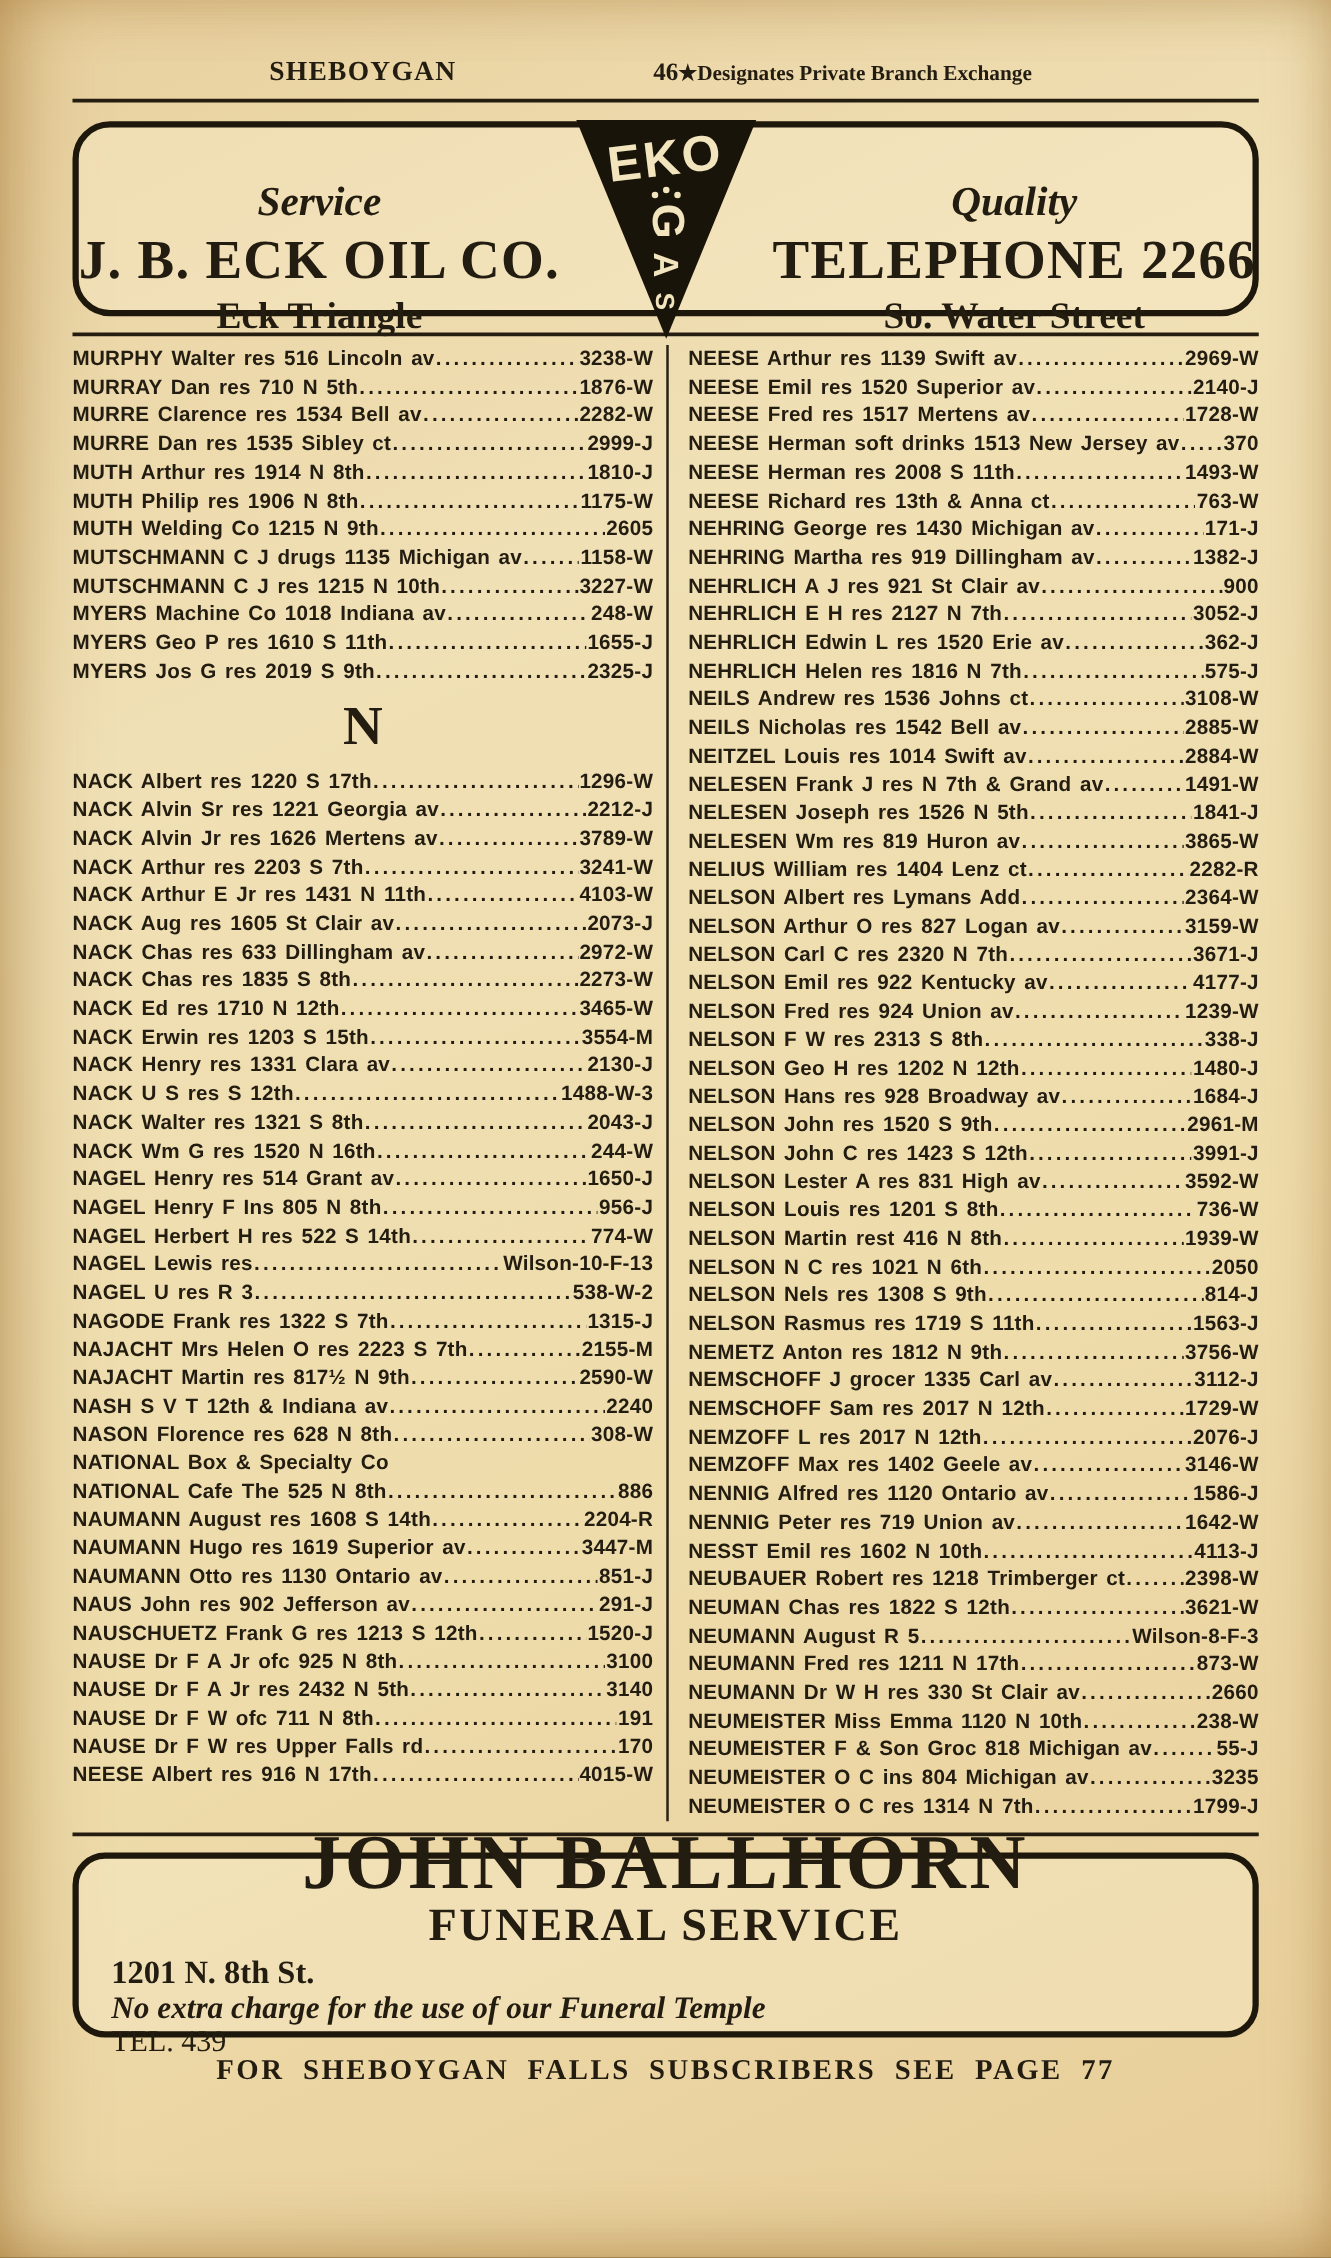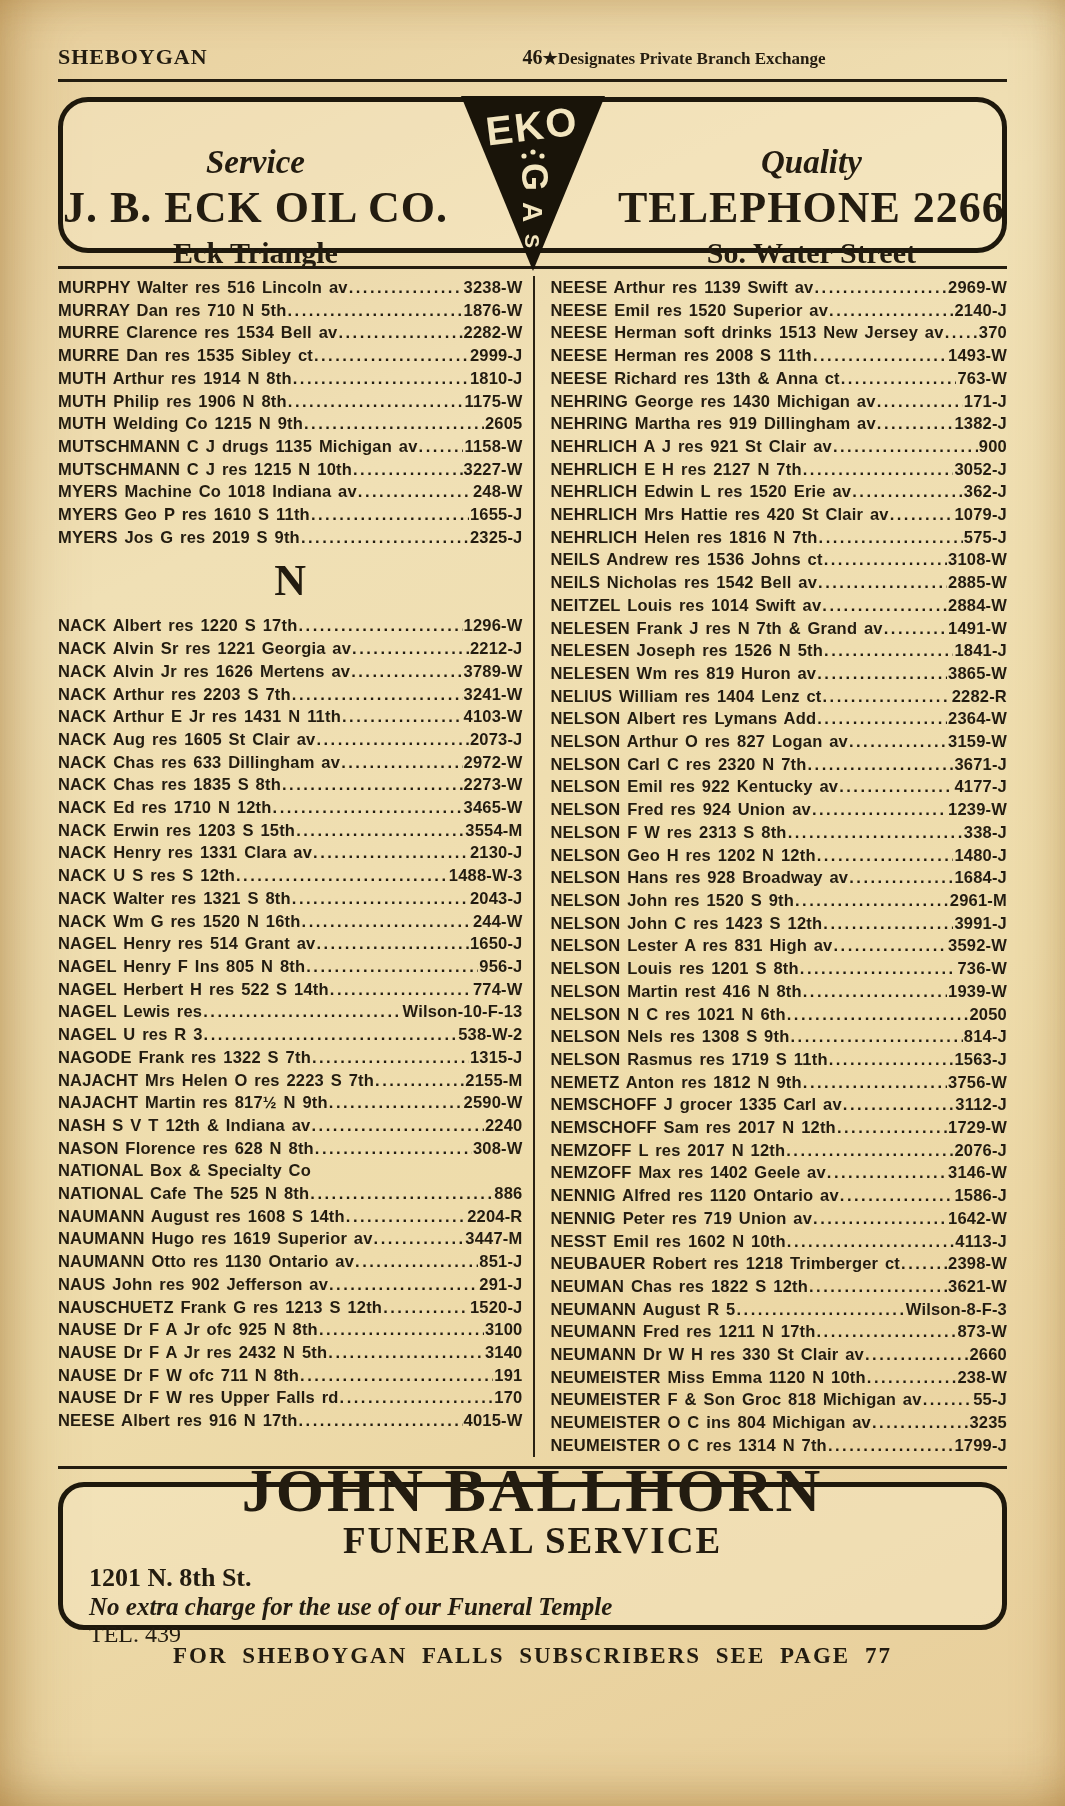--- a/index.html
+++ b/index.html
@@ -8,21 +8,21 @@
     background:linear-gradient(155deg,#e8d09e 0%,#f0e0b5 28%,#eedcab 62%,#e7cd99 100%);
     box-shadow:inset 42px 0 70px -34px rgba(150,100,30,.5),
                inset -26px 0 55px -30px rgba(150,100,30,.38),
                inset 0 -36px 60px -34px rgba(150,100,30,.42),
                inset 0 26px 50px -30px rgba(150,100,30,.25);
     color:#231c10;
     font-family:"Liberation Sans","DejaVu Sans",sans-serif;
   }
   .page-header{display:flex;align-items:baseline;margin:0 58px;padding-top:44px;
     font-family:"Liberation Serif","DejaVu Serif",serif;font-weight:bold;}
-  .city{flex:1;font-size:22px;letter-spacing:1px;}
+  .city{flex:1;font-size:22px;letter-spacing:1px;text-align:center;}
   .pagenum{flex:0 0 auto;font-size:20px;}
   .pbx{flex:1;text-align:left;font-size:17px;}
   .header-rule{height:3px;background:#241d10;margin:9px 58px 0;}
 
   
   .ad-top{margin:15px 58px 0;height:146px;border:5px solid #1e180c;border-radius:30px;
     background:rgba(248,236,202,.45);position:relative;
     display:grid;grid-template-columns:1fr 170px 1fr;align-items:center;
     font-family:"Liberation Serif","DejaVu Serif",serif;}
   .ad-cell{text-align:center;padding-top:4px;margin-top:36px;}
@@ -350,20 +350,25 @@
           <span class="name">NEESE Arthur res 1139 Swift av</span>
           <span class="leader"></span>
           <span class="phone">2969-W</span>
         </div>
         <div class="row">
           <span class="name">NEESE Emil res 1520 Superior av</span>
           <span class="leader"></span>
           <span class="phone">2140-J</span>
         </div>
         <div class="row">
+          <span class="name">NEESE Fred res 1517 Mertens av</span>
+          <span class="leader"></span>
+          <span class="phone">1728-W</span>
+        </div>
+        <div class="row">
           <span class="name">NEESE Herman soft drinks 1513 New Jersey av</span>
           <span class="leader"></span>
           <span class="phone">370</span>
         </div>
         <div class="row">
           <span class="name">NEESE Herman res 2008 S 11th</span>
           <span class="leader"></span>
           <span class="phone">1493-W</span>
         </div>
         <div class="row">
@@ -388,25 +393,20 @@
         </div>
         <div class="row">
           <span class="name">NEHRLICH E H res 2127 N 7th</span>
           <span class="leader"></span>
           <span class="phone">3052-J</span>
         </div>
         <div class="row">
           <span class="name">NEHRLICH Edwin L res 1520 Erie av</span>
           <span class="leader"></span>
           <span class="phone">362-J</span>
-        </div>
-        <div class="row">
-          <span class="name">NEHRLICH Mrs Hattie res 420 St Clair av</span>
-          <span class="leader"></span>
-          <span class="phone">1079-J</span>
         </div>
         <div class="row">
           <span class="name">NEHRLICH Helen res 1816 N 7th</span>
           <span class="leader"></span>
           <span class="phone">575-J</span>
         </div>
         <div class="row">
           <span class="name">NEILS Andrew res 1536 Johns ct</span>
           <span class="leader"></span>
           <span class="phone">3108-W</span>

